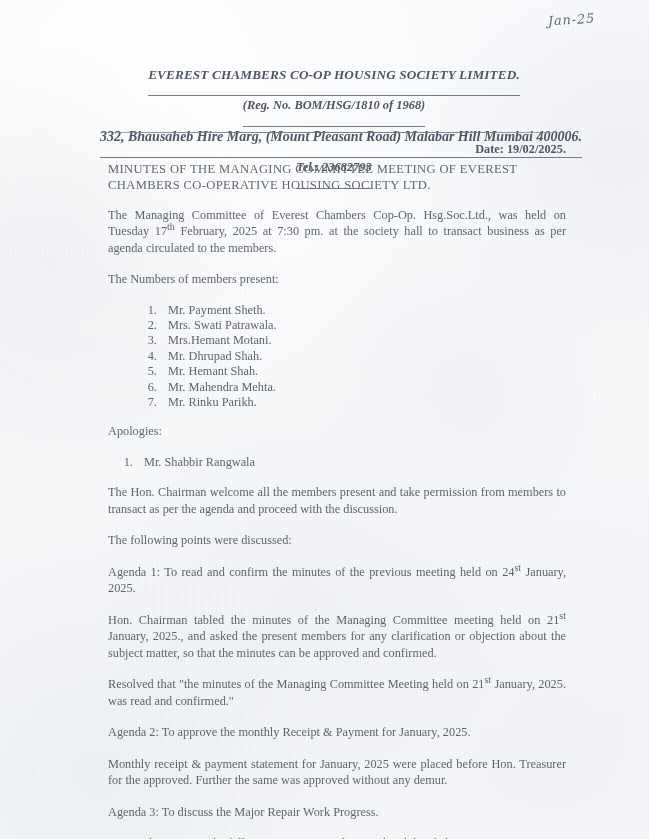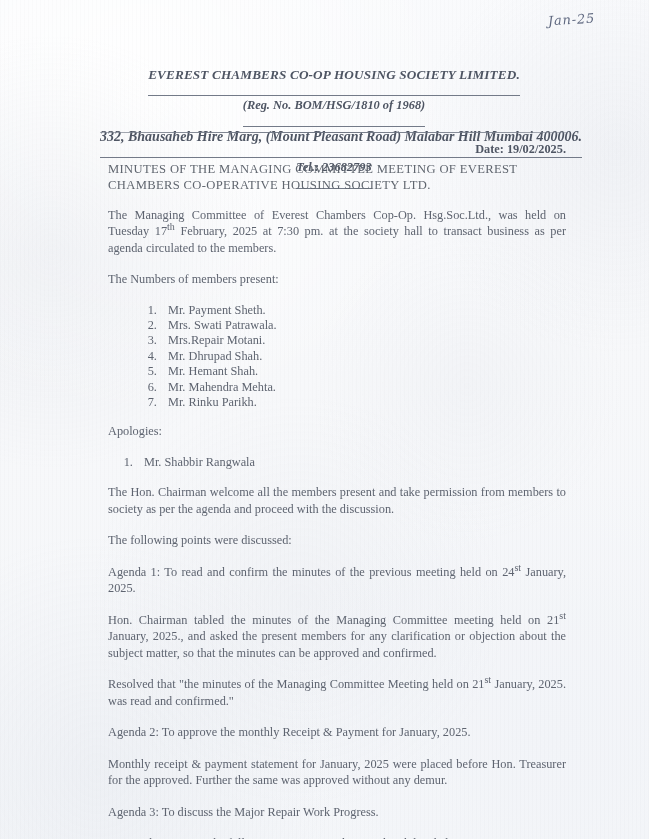--- a/index.html
+++ b/index.html
@@ -224,34 +224,34 @@
 
     <div class="subject">MINUTES OF THE MANAGING COMMITTEE MEETING OF EVEREST CHAMBERS CO-OPERATIVE HOUSING SOCIETY LTD.</div>
 
     <p class="para"><span>The Managing Committee of Everest Chambers Cop-Op. Hsg.Soc.Ltd., was held on Tuesday 17</span><sup>th</sup><span> February, 2025 at 7:30 pm. at the society hall to transact business as per agenda circulated to the members.</span></p>
 
     <p class="para label-line">The Numbers of members present:</p>
 
     <ol class="names">
       <li>Mr. Payment Sheth.</li>
       <li>Mrs. Swati Patrawala.</li>
-      <li>Mrs.Repair Motani.</li>
+      <li>Mrs.Hemant Motani.</li>
       <li>Mr. Dhrupad Shah.</li>
       <li>Mr. Hemant Shah.</li>
       <li>Mr. Mahendra Mehta.</li>
       <li>Mr. Rinku Parikh.</li>
     </ol>
 
     <p class="para label-line">Apologies:</p>
 
     <ol class="apologies">
       <li>Mr. Shabbir Rangwala</li>
     </ol>
 
-    <p class="para">The Hon. Chairman welcome all the members present and take permission from members to society as per the agenda and proceed with the discussion.</p>
+    <p class="para">The Hon. Chairman welcome all the members present and take permission from members to transact as per the agenda and proceed with the discussion.</p>
 
     <p class="para">The following points were discussed:</p>
 
     <p class="para"><span>Agenda 1: To read and confirm the minutes of the previous meeting held on 24</span><sup>st</sup><span> January, 2025.</span></p>
 
     <p class="para"><span>Hon. Chairman tabled the minutes of the Managing Committee meeting held on 21</span><sup>st</sup><span> January, 2025., and asked the present members for any clarification or objection about the subject matter, so that the minutes can be approved and confirmed.</span></p>
 
     <p class="para"><span>Resolved that "the minutes of the Managing Committee Meeting held on 21</span><sup>st</sup><span> January, 2025. was read and confirmed."</span></p>
 
     <p class="para">Agenda 2: To approve the monthly Receipt &amp; Payment for January, 2025.</p>

